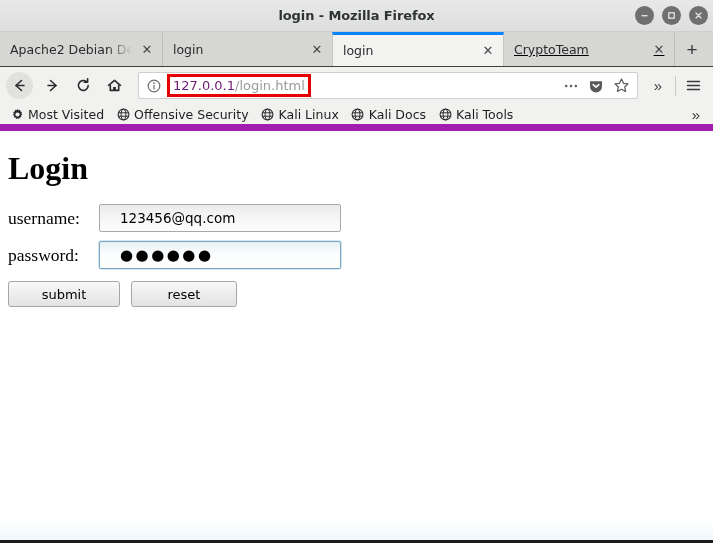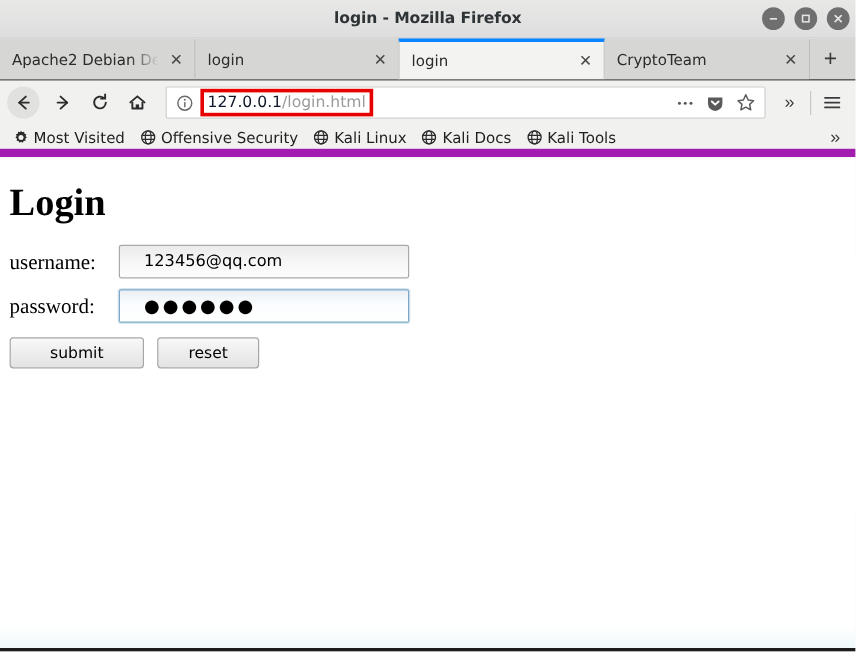--- a/index.html
+++ b/index.html
@@ -115,21 +115,21 @@
     border-top: 3px solid #0a84ff;
     height: 34px;
     border-right: 1px solid #c6c6c4;
     border-left: 1px solid #c6c6c4;
     margin-left: -1px;
     z-index: 2;
   }
   .tab-1 { width: 163px; }
   .tab-2 { width: 170px; }
   .tab-3 { width: 172px; }
-  .tab-4 { width: 170px; border-right: none; }
+  .tab-4 { width: 170px; border-right: none; text-decoration: underline; }
   .newtab {
     width: 34px;
     height: 33px;
     display: flex;
     align-items: center;
     justify-content: center;
     font-size: 19px;
     color: #3a3a3a;
     border-left: 1px solid #bdbdbb;
   }
@@ -190,21 +190,21 @@
     display: flex;
     align-items: center;
     height: 23px;
     box-sizing: border-box;
   }
   .url-text {
     font-size: 13px;
     font-family: "DejaVu Sans", sans-serif;
     white-space: nowrap;
   }
-  .url-host { color: #0f172a; }
+  .url-host { color: #701a75; }
   .url-path { color: #9a9a9a; }
   .urlbar-actions {
     margin-left: auto;
     display: flex;
     align-items: center;
     gap: 5px;
     padding-right: 2px;
   }
   .urlbar-actions .ic {
     width: 20px;
@@ -341,21 +341,21 @@
     color: #000;
     background: linear-gradient(to bottom, #f8f8f8 0%, #ededed 50%, #e3e3e3 100%);
     border: 1px solid #a6a6a6;
     border-radius: 3px;
     padding: 5px 0;
     width: 112px;
     height: 26px;
     box-sizing: border-box;
     line-height: 1;
   }
-  .btn-reset { width: 85px; }
+  .btn-reset { width: 106px; }
 
   
   .bottom-edge {
     position: absolute;
     left: 0;
     right: 0;
     bottom: 0;
     height: 3px;
     background: #1b1b1b;
   }

